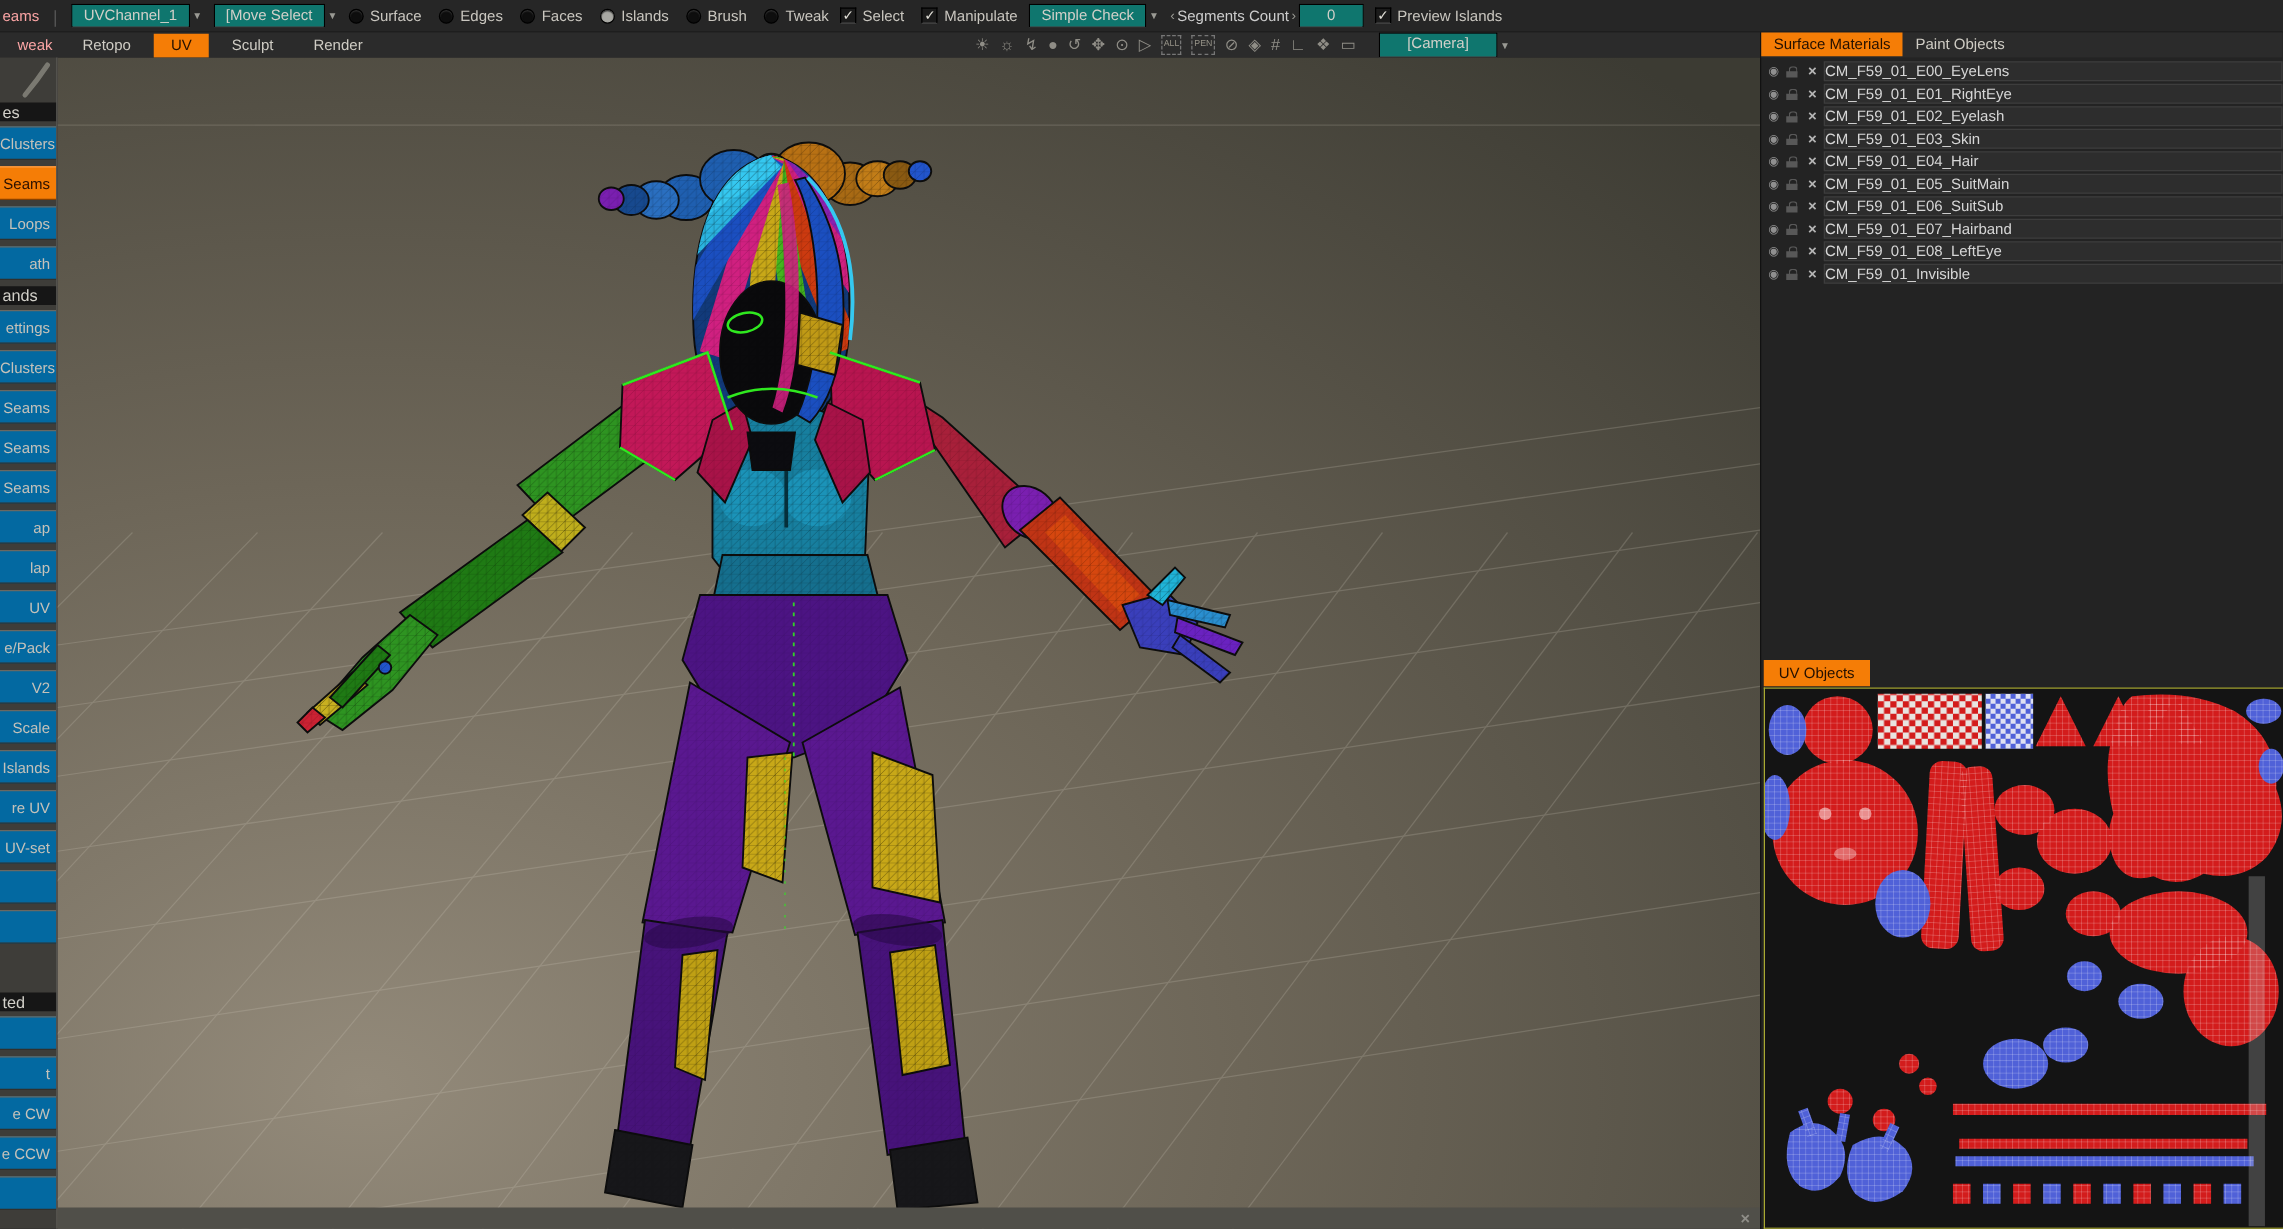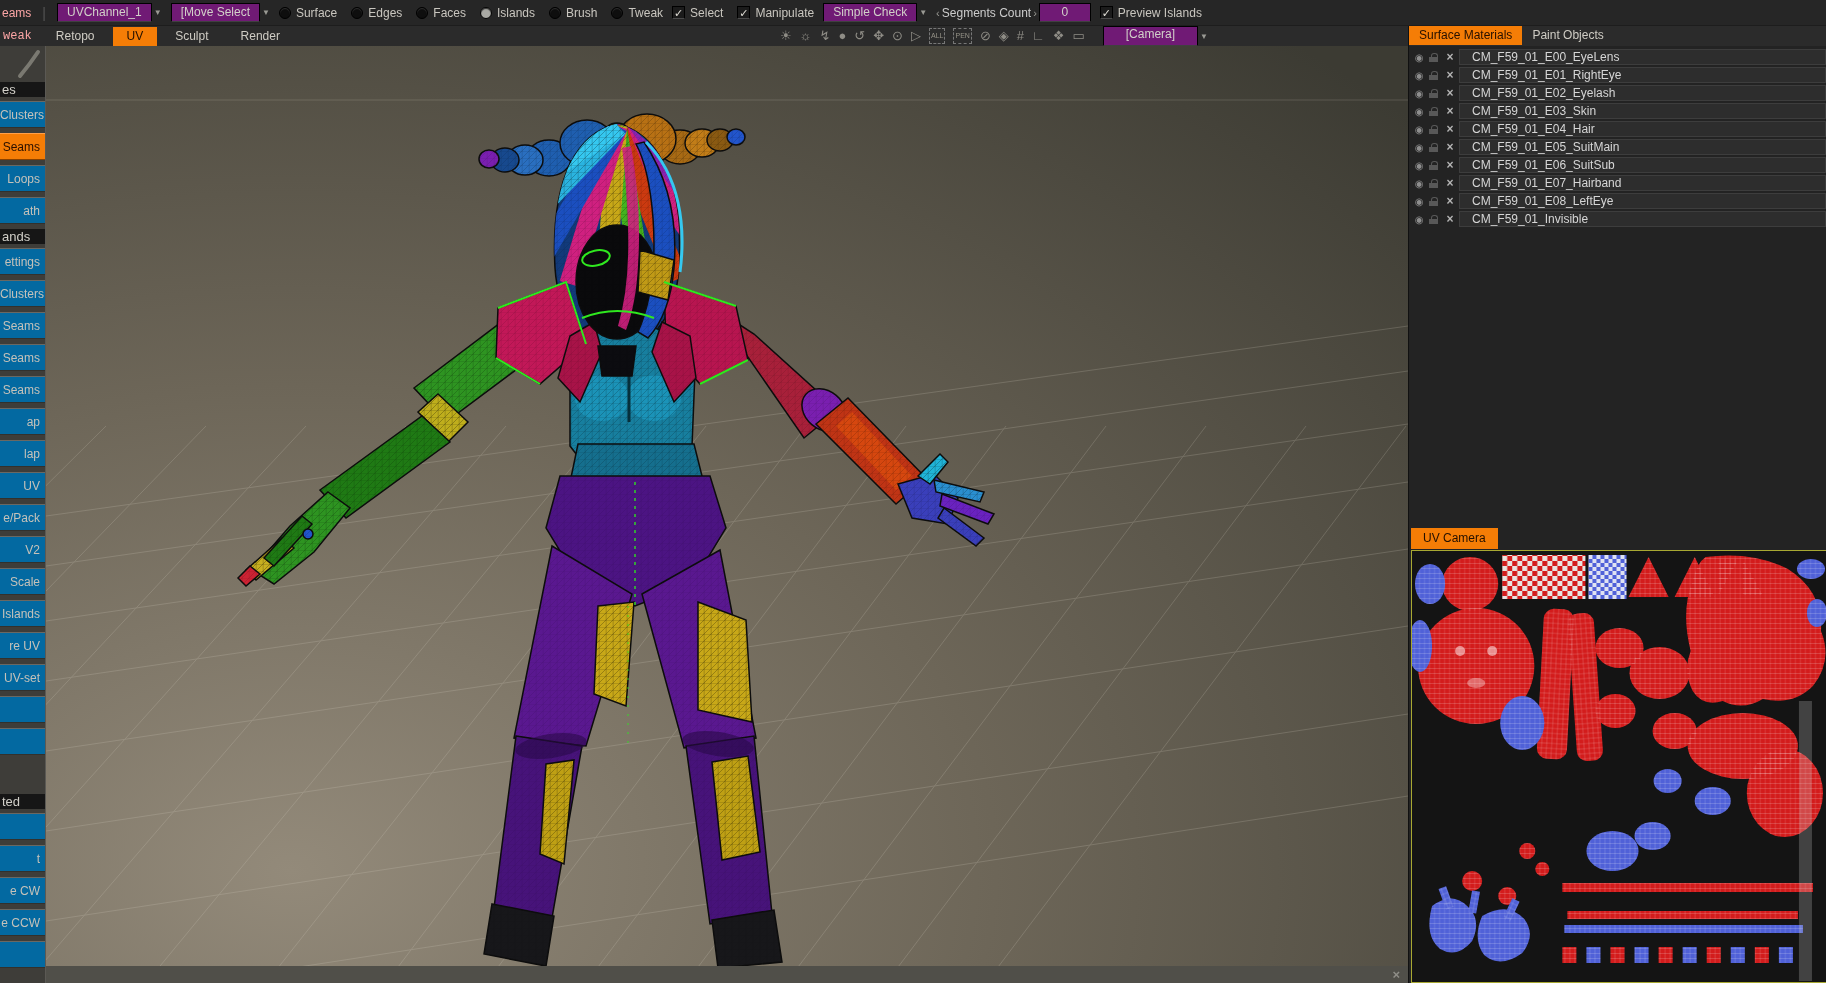--- a/index.html
+++ b/index.html
@@ -5,21 +5,21 @@
   * { margin:0; padding:0; box-sizing:border-box; }
   html,body { width:1826px; height:983px; overflow:hidden; background:#262626;
     font-family:"Liberation Sans", sans-serif; color:#ccc; font-size:12px; }
 
   
   #toolbar-row1 { position:absolute; left:0; top:0; width:1826px; height:26px;
     background:#262626; display:flex; align-items:center; gap:9px; padding-left:2px;
     border-bottom:1px solid #1d1d1d; white-space:nowrap; }
   .frag { color:#fca5a5; }
   .vsep { color:#555; font-size:14px; margin:0 2px; }
-  .inset { background:#701a75; border:1px solid #000; border-bottom-color:#404040;
+  .inset { background:#0f766e; border:1px solid #000; border-bottom-color:#404040;
     padding:1px 9px 2px 9px; color:#d2d0c9; border-radius:1px; }
   .dd-arrow { color:#9a9a94; font-size:8px; margin-left:2px; }
   .radio-item, .chk-item { display:inline-flex; align-items:center; gap:5px; color:#c9c6bf; }
   .radio-dot { width:12px; height:12px; border-radius:50%; background:#0e0e0e;
     border:1px solid #000; box-shadow:inset 0 1px 1px #333; }
   .radio-dot.selected { background:#a9a9a4; }
   .chk-box { width:13px; height:13px; background:#1b1b1b; border:1px solid #000;
     border-bottom-color:#4a4a4a; color:#e0ded6; font-size:11px; line-height:12px;
     text-align:center; }
   .spin { color:#9a9a94; font-size:11px; }
@@ -67,21 +67,21 @@
   #materials { padding-top:2px; }
   .mat-row { height:18px; display:flex; align-items:center; gap:2px; padding-left:2px; }
   .eye-icon { width:16px; color:#8f8f8f; font-size:10px; text-align:center; }
   .lock-icon { width:10px; height:9px; position:relative; opacity:.45; margin-right:2px; }
   .lock-icon:before { content:""; position:absolute; left:2px; top:0; width:5px; height:5px;
     border:1.5px solid #999; border-bottom:none; border-radius:3px 3px 0 0; }
   .lock-icon:after { content:""; position:absolute; left:0; top:4px; width:9px; height:5px;
     background:#999; }
   .x-icon { width:14px; color:#b5b5b5; font-weight:bold; font-size:12px; text-align:center; }
   .mat-name { flex:1; background:#2d2d2d; border:1px solid #3d3d3d; color:#d6d6d6;
-    font-size:12px; line-height:15px; height:16px; padding-left:12px; margin-right:0; }
+    font-size:12px; line-height:15px; height:16px; padding-left:0; margin-right:0; }
 
   #uv-preview-tab { position:absolute; left:2px; top:502px; background:var(--accent,#f57d06);
     color:#241000; padding:3px 12px 4px 12px; font-size:12px; }
   #uv-canvas { position:absolute; left:2px; top:524px; width:416px; height:433px;
     background:#141414; border:1px solid #a8a832; border-right:none; }
   #uv-canvas svg { display:block; width:100%; height:100%; }
 </style>
 </head>
 <body>
 
@@ -142,21 +142,21 @@
     <span class="spin">›</span>
     <span class="inset count-box">0</span>
   </span>
   <span class="chk-item">
     <span class="chk-box">✓</span>
     <span>Preview Islands</span>
   </span>
 </div>
 
 <div id="toolbar-row2">
-  <span class="frag" style="margin-left:3px;font-family:Liberation Mono, monospace;">weak</span>
+  <span class="frag" style="margin-left:14px;">weak</span>
   <span id="room-tabs" style="display: inline-flex; gap: 4px; margin-left: 6px;">
       <span class="tab">Retopo</span>
       <span class="tab active">UV</span>
       <span class="tab">Sculpt</span>
       <span class="tab">Render</span>
     </span>
   <span id="toolbar-icons">
       <span class="tbicon">☀</span>
       <span class="tbicon">☼</span>
       <span class="tbicon">↯</span>
@@ -425,21 +425,21 @@
         <div class="mat-name">CM_F59_01_E08_LeftEye</div>
       </div>
       <div class="mat-row">
         <span class="eye-icon">◉</span>
         <span class="lock-icon"></span>
         <span class="x-icon">×</span>
         <div class="mat-name">CM_F59_01_Invisible</div>
       </div>
     </div>
 
-  <div id="uv-preview-tab">UV Camera</div>
+  <div id="uv-preview-tab">UV Objects</div>
   <div id="uv-canvas">
     <svg viewBox="0 0 414 431" preserveAspectRatio="none">
       <defs>
         <pattern id="uvdots" width="5" height="5" patternUnits="userSpaceOnUse">
           <path d="M0 2.5 H5 M2.5 0 V5" stroke="rgba(255,255,255,0.30)" stroke-width="0.5"></path>
         </pattern>
         <pattern id="checkR" width="10" height="10" patternUnits="userSpaceOnUse">
           <rect width="10" height="10" fill="#e8e4e0"></rect>
           <rect width="5" height="5" fill="#d31c1c"></rect>
           <rect x="5" y="5" width="5" height="5" fill="#d31c1c"></rect>

